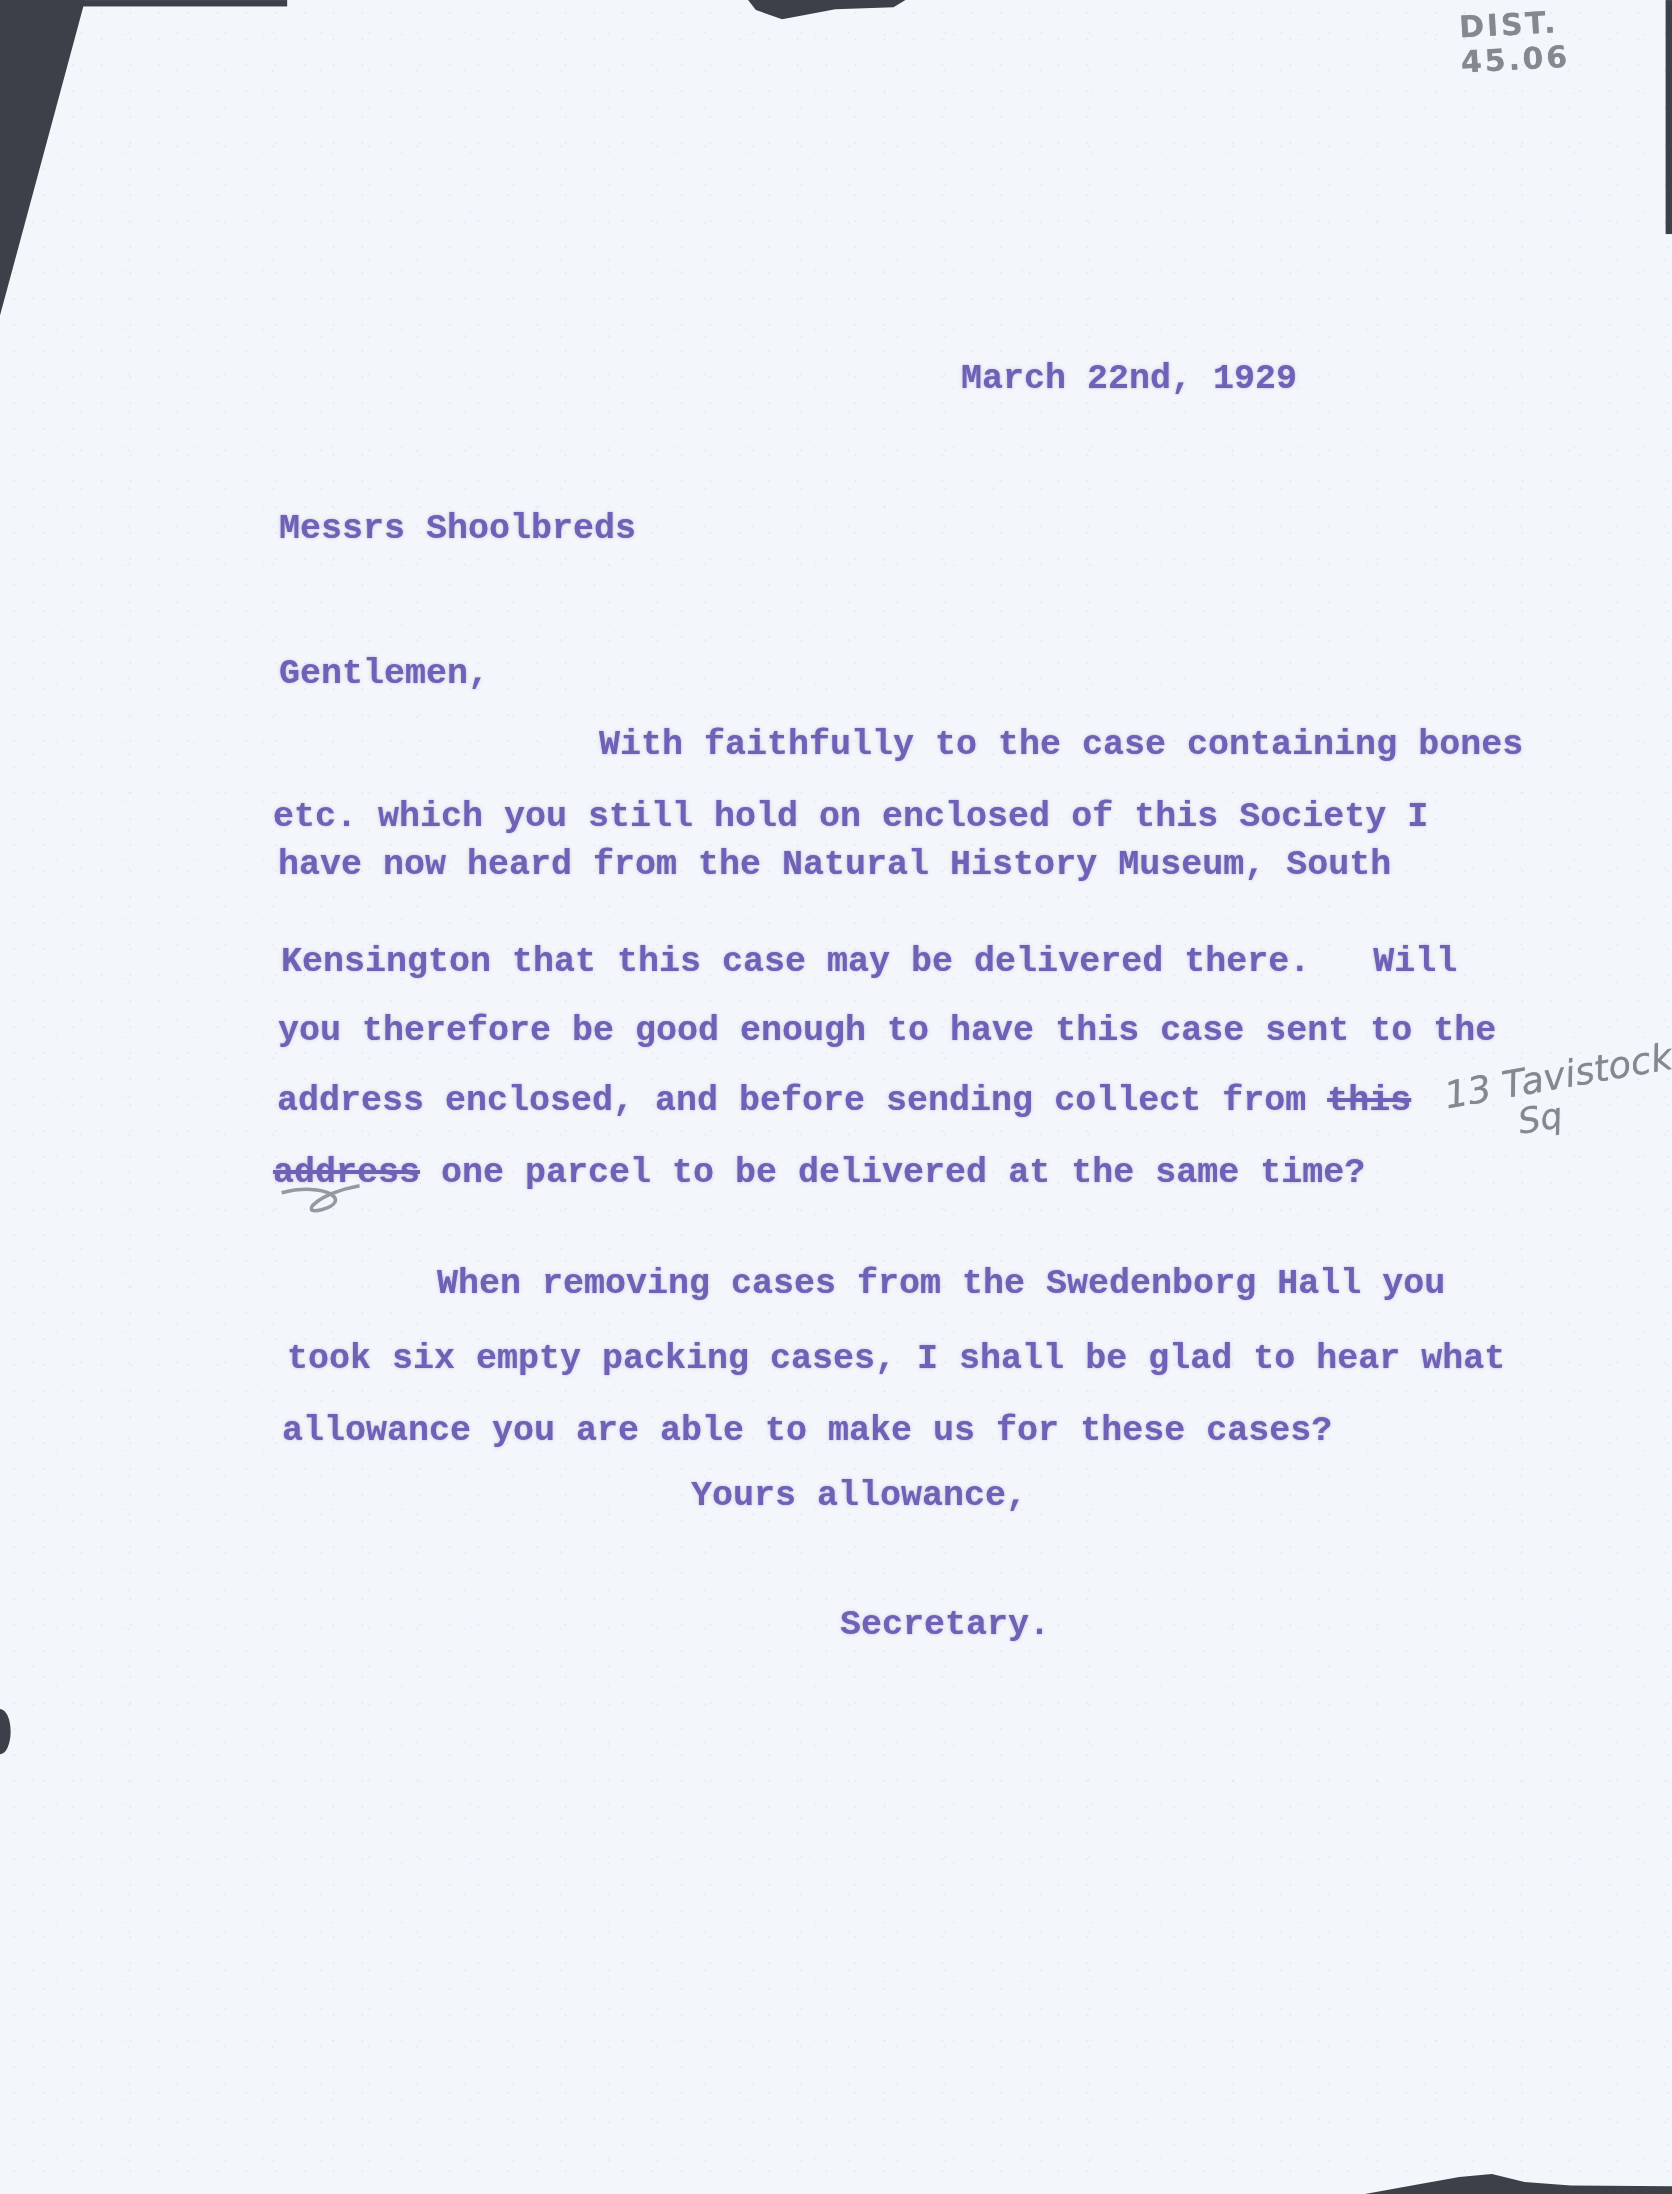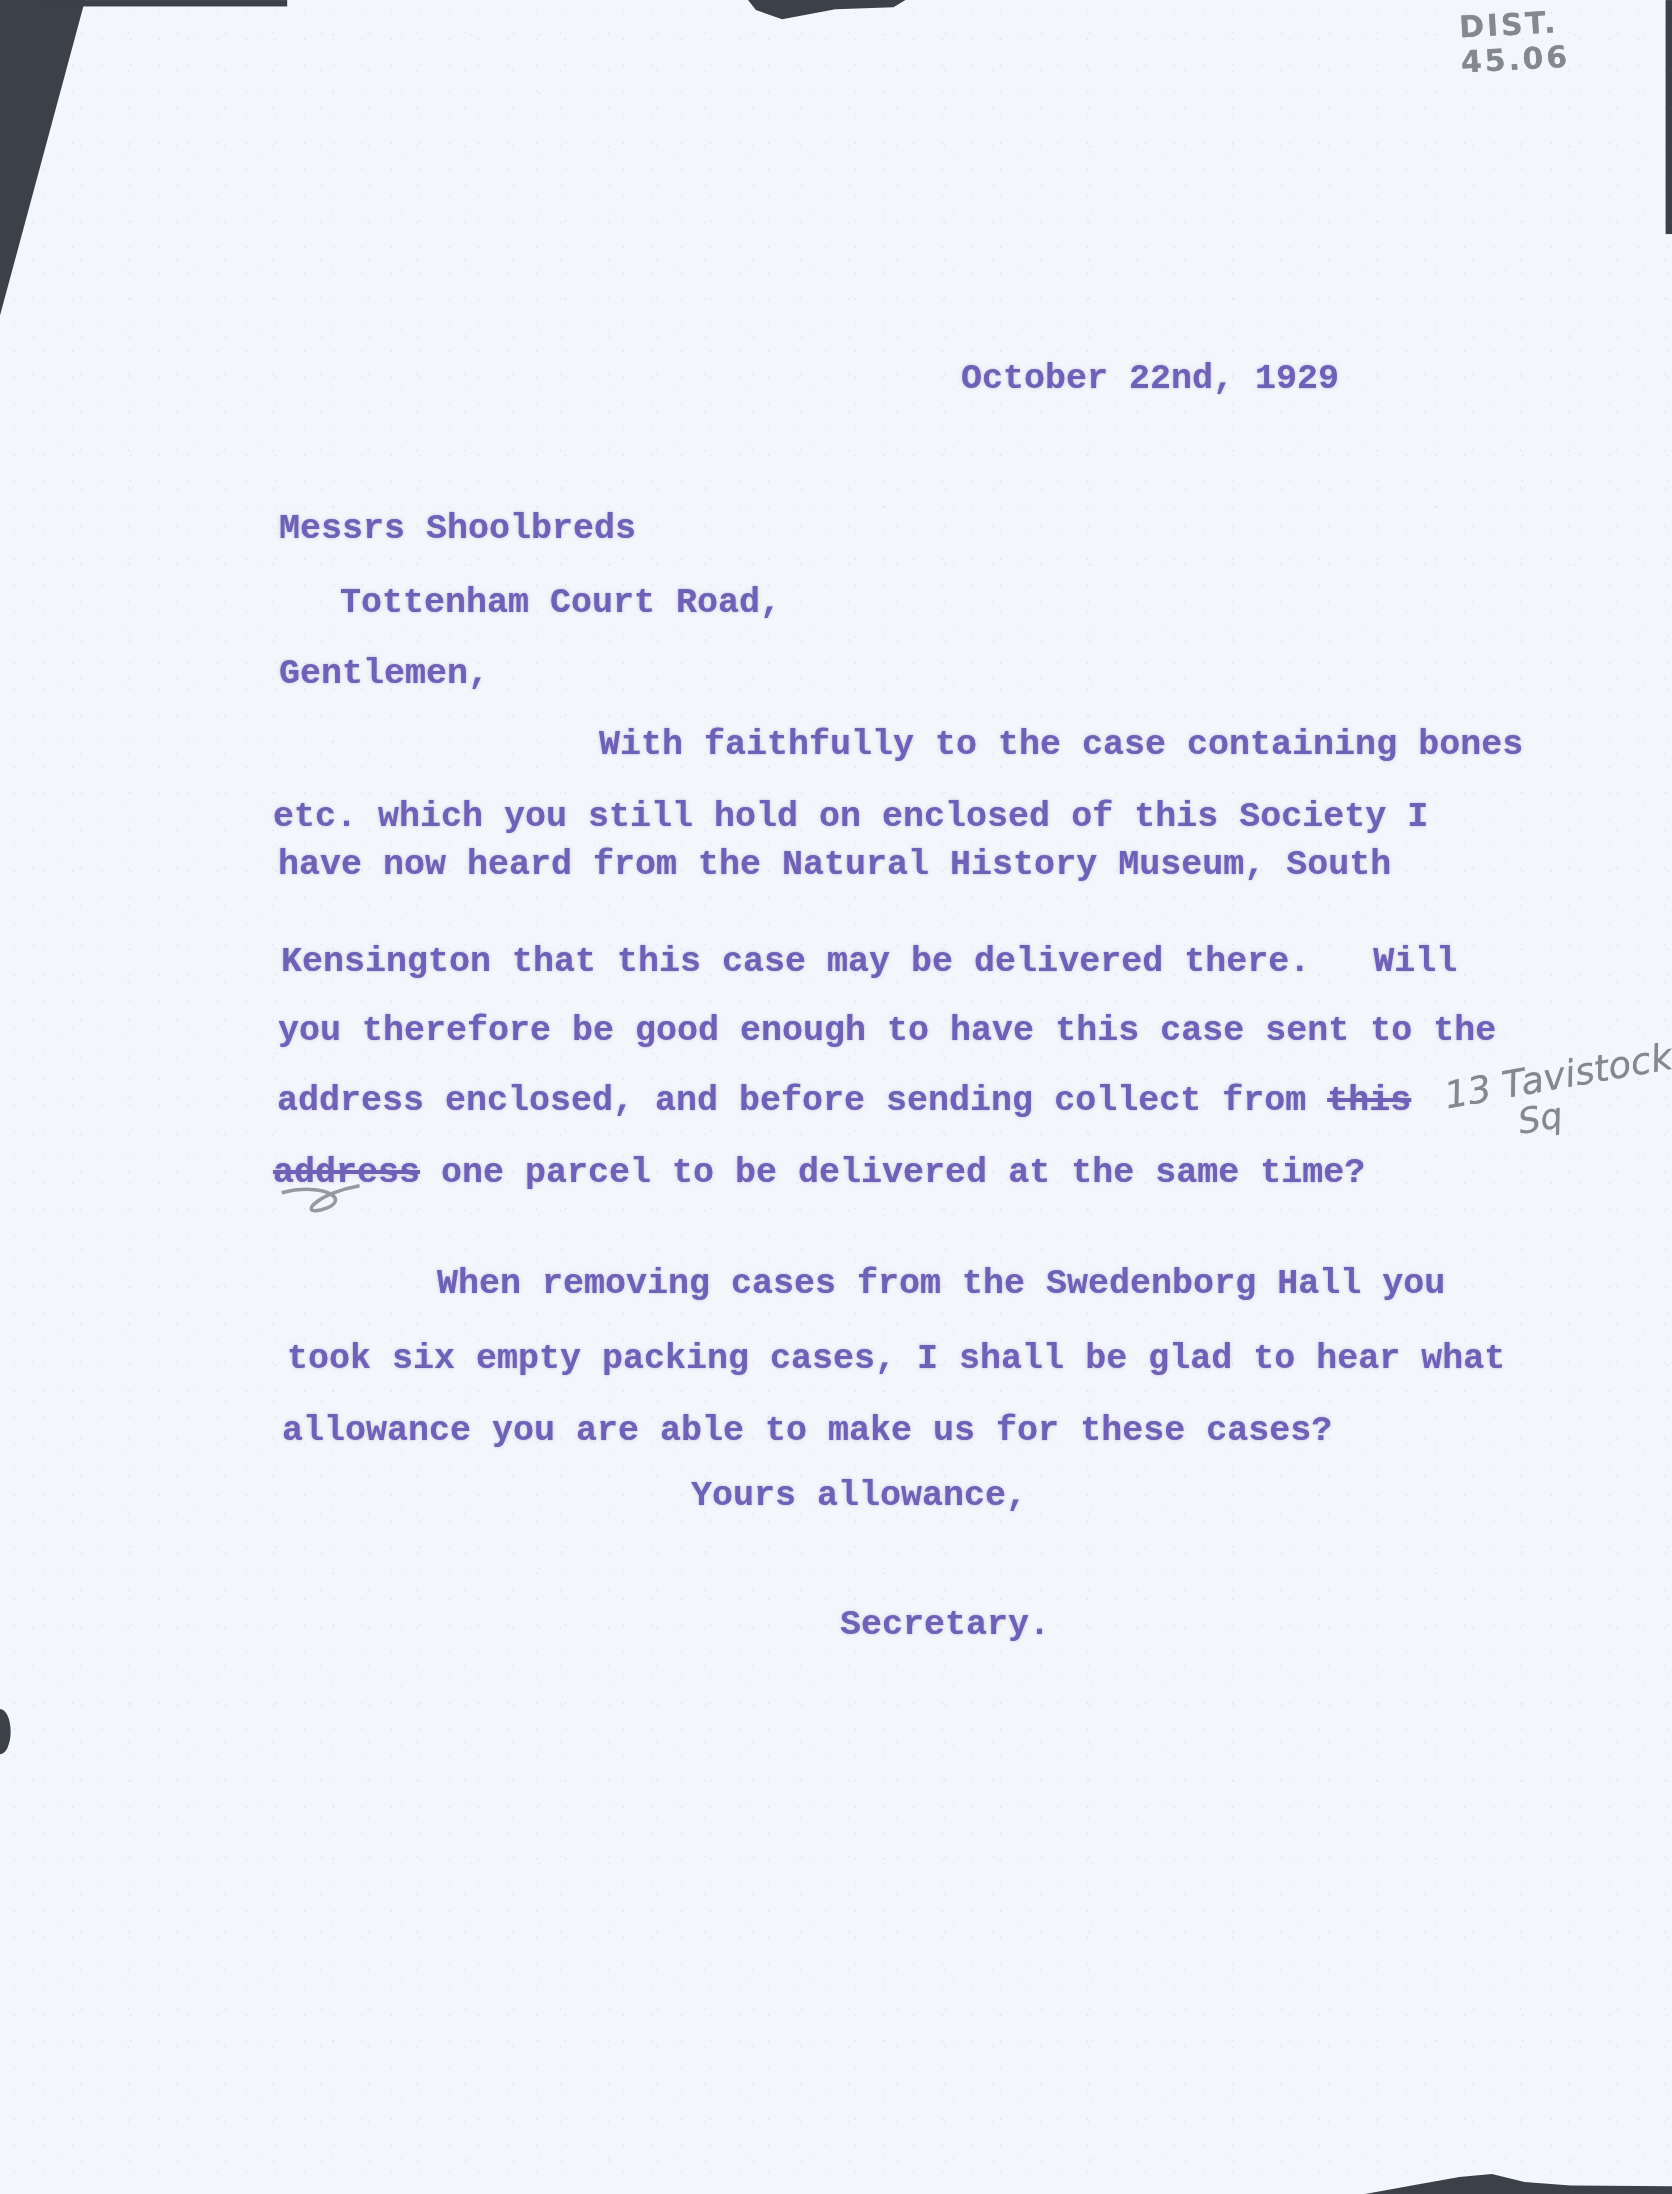--- a/index.html
+++ b/index.html
@@ -65,24 +65,23 @@
     font-size:35px;
   }
   .squiggle{position:absolute;pointer-events:none;}
   .squiggle path{stroke:var(--pencil);stroke-width:5;fill:none;opacity:.85;}
 </style>
 </head>
 <body>
 
 <div class="scan">
 
-  <div class="typed" style="left:961px;top:362px">October 22nd, 1929</div>
+  <div class="typed" style="left:961px;top:362px">March 22nd, 1929</div>
 
   <div class="typed" style="left:279px;top:512px">Messrs Shoolbreds</div>
-  <div class="typed" style="left:340px;top:586px">Tottenham Court Road,</div>
   <div class="typed" style="left:279px;top:657px">Gentlemen,</div>
 
   <div class="typed" style="left:599px;top:728px">With faithfully to the case containing bones</div>
   <div class="typed" style="left:273px;top:800px">etc. which you still hold on enclosed of this Society I</div>
   <div class="typed" style="left:278px;top:848px">have now heard from the Natural History Museum, South</div>
   <div class="typed" style="left:281px;top:945px">Kensington that this case may be delivered there.   Will</div>
   <div class="typed" style="left:278px;top:1014px">you therefore be good enough to have this case sent to the</div>
   <div class="typed" style="left:277px;top:1084px"><span>address enclosed, and before sending collect from </span><span class="struck">this</span></div>
   <div class="typed" style="left:273px;top:1156px"><span class="struck">address</span><span> one parcel to be delivered at the same time?</span></div>
 

